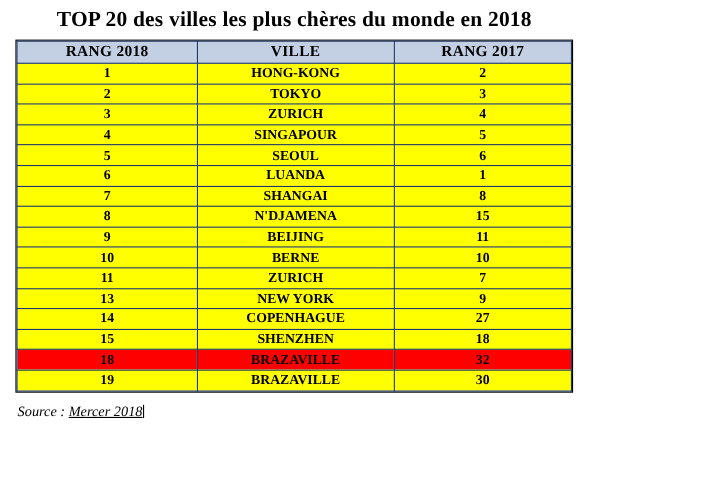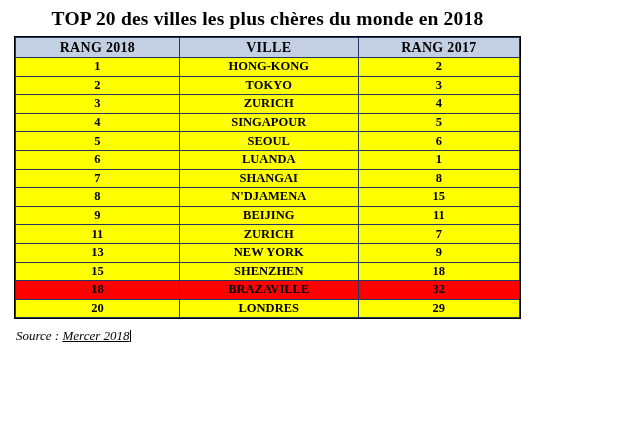--- a/index.html
+++ b/index.html
@@ -144,43 +144,53 @@
             <td>8</td>
             <td>N'DJAMENA</td>
             <td>15</td>
           </tr>
           <tr>
             <td>9</td>
             <td>BEIJING</td>
             <td>11</td>
           </tr>
           <tr>
+            <td>10</td>
+            <td>BERNE</td>
+            <td>10</td>
+          </tr>
+          <tr>
             <td>11</td>
             <td>ZURICH</td>
             <td>7</td>
           </tr>
           <tr>
             <td>13</td>
             <td>NEW YORK</td>
             <td>9</td>
+          </tr>
+          <tr>
+            <td>14</td>
+            <td>COPENHAGUE</td>
+            <td>27</td>
           </tr>
           <tr>
             <td>15</td>
             <td>SHENZHEN</td>
             <td>18</td>
           </tr>
           <tr class="highlight">
             <td>18</td>
             <td>BRAZAVILLE</td>
             <td>32</td>
           </tr>
           <tr>
-            <td>20</td>
-            <td>LONDRES</td>
-            <td>29</td>
+            <td>19</td>
+            <td>BRAZAVILLE</td>
+            <td>30</td>
           </tr>
         </tbody>
     </table>
   </div>
 
   <div class="source">
     <span>Source : </span><span class="u">Mercer 2018</span><span class="caret"></span>
   </div>
 
 </div>

